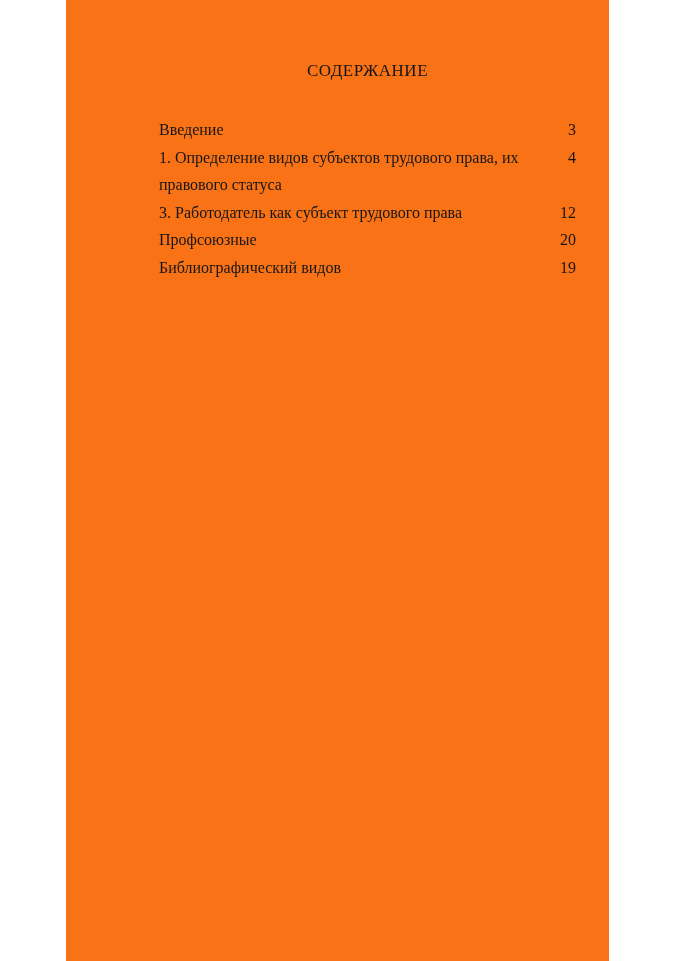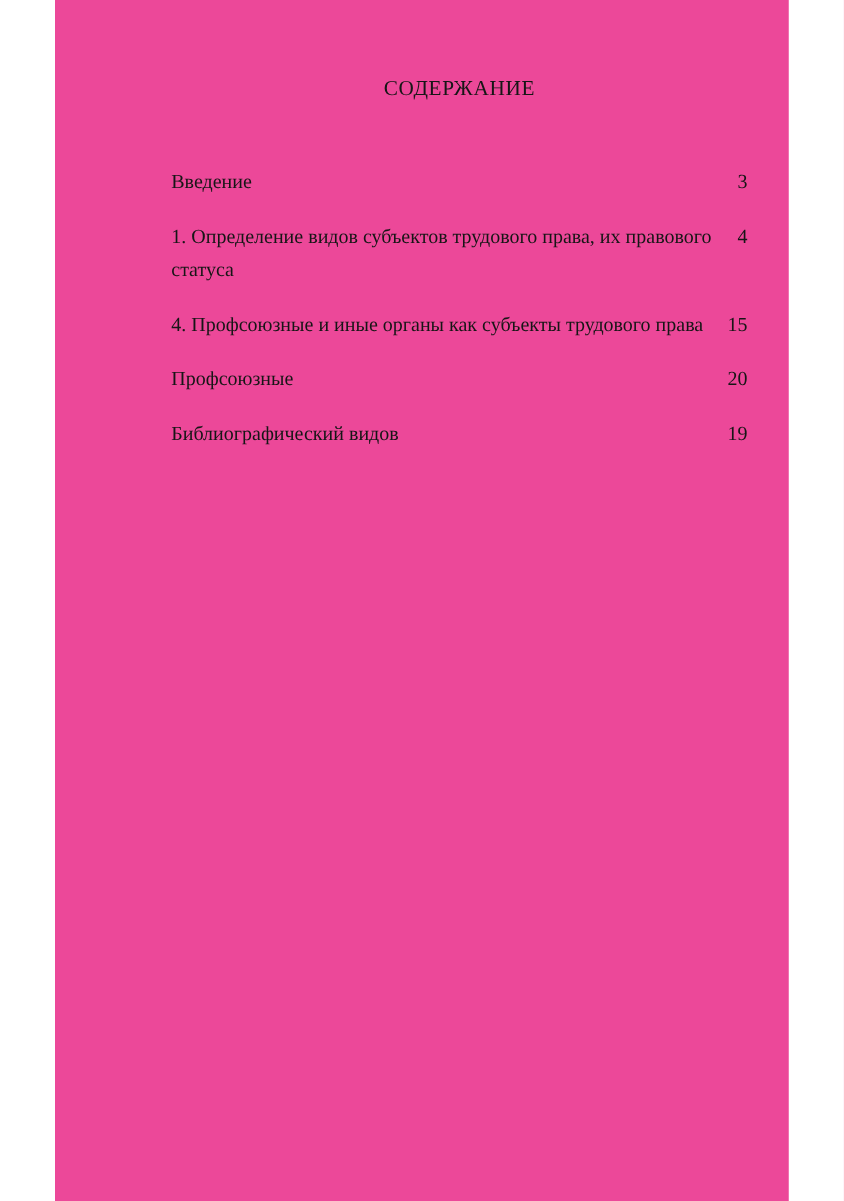--- a/index.html
+++ b/index.html
@@ -2,24 +2,24 @@
 <html><head>
 <meta charset="utf-8">
 <style>
   html, body {
     margin: 0;
     padding: 0;
     background: #ffffff;
   }
   .page {
     position: relative;
-    width: 587px;
+    width: 543px;
     height: 961px;
     margin: 0 auto;
-    background: #ec4899;
+    background: #f97316;
     font-family: "Liberation Serif", "DejaVu Serif", serif;
     color: #161616;
     box-sizing: border-box;
     overflow: hidden;
   }
   .doc-title {
     position: absolute;
     top: 61px;
     left: 93px;
     right: 33px;
@@ -38,21 +38,20 @@
   .toc-row {
     display: flex;
     justify-content: space-between;
     align-items: baseline;
     line-height: 27.6px;
     font-size: 16px;
   }
   .toc-label {
     text-align: left;
     padding-right: 12px;
-    margin-top: 16px;
   }
   .toc-page {
     text-align: right;
     white-space: nowrap;
   }
 </style>
 </head>
 <body>
 
 <div class="page">
@@ -61,22 +60,22 @@
   <div class="toc" id="toc-list">
       <div class="toc-row">
         <span class="toc-label">Введение</span>
         <span class="toc-page">3</span>
       </div>
       <div class="toc-row">
         <span class="toc-label">1. Определение видов субъектов трудового права, их правового статуса</span>
         <span class="toc-page">4</span>
       </div>
       <div class="toc-row">
-        <span class="toc-label">4. Профсоюзные и иные органы как субъекты трудового права</span>
-        <span class="toc-page">15</span>
+        <span class="toc-label">3. Работодатель как субъект трудового права</span>
+        <span class="toc-page">12</span>
       </div>
       <div class="toc-row">
         <span class="toc-label">Профсоюзные</span>
         <span class="toc-page">20</span>
       </div>
       <div class="toc-row">
         <span class="toc-label">Библиографический видов</span>
         <span class="toc-page">19</span>
       </div>
     </div>

